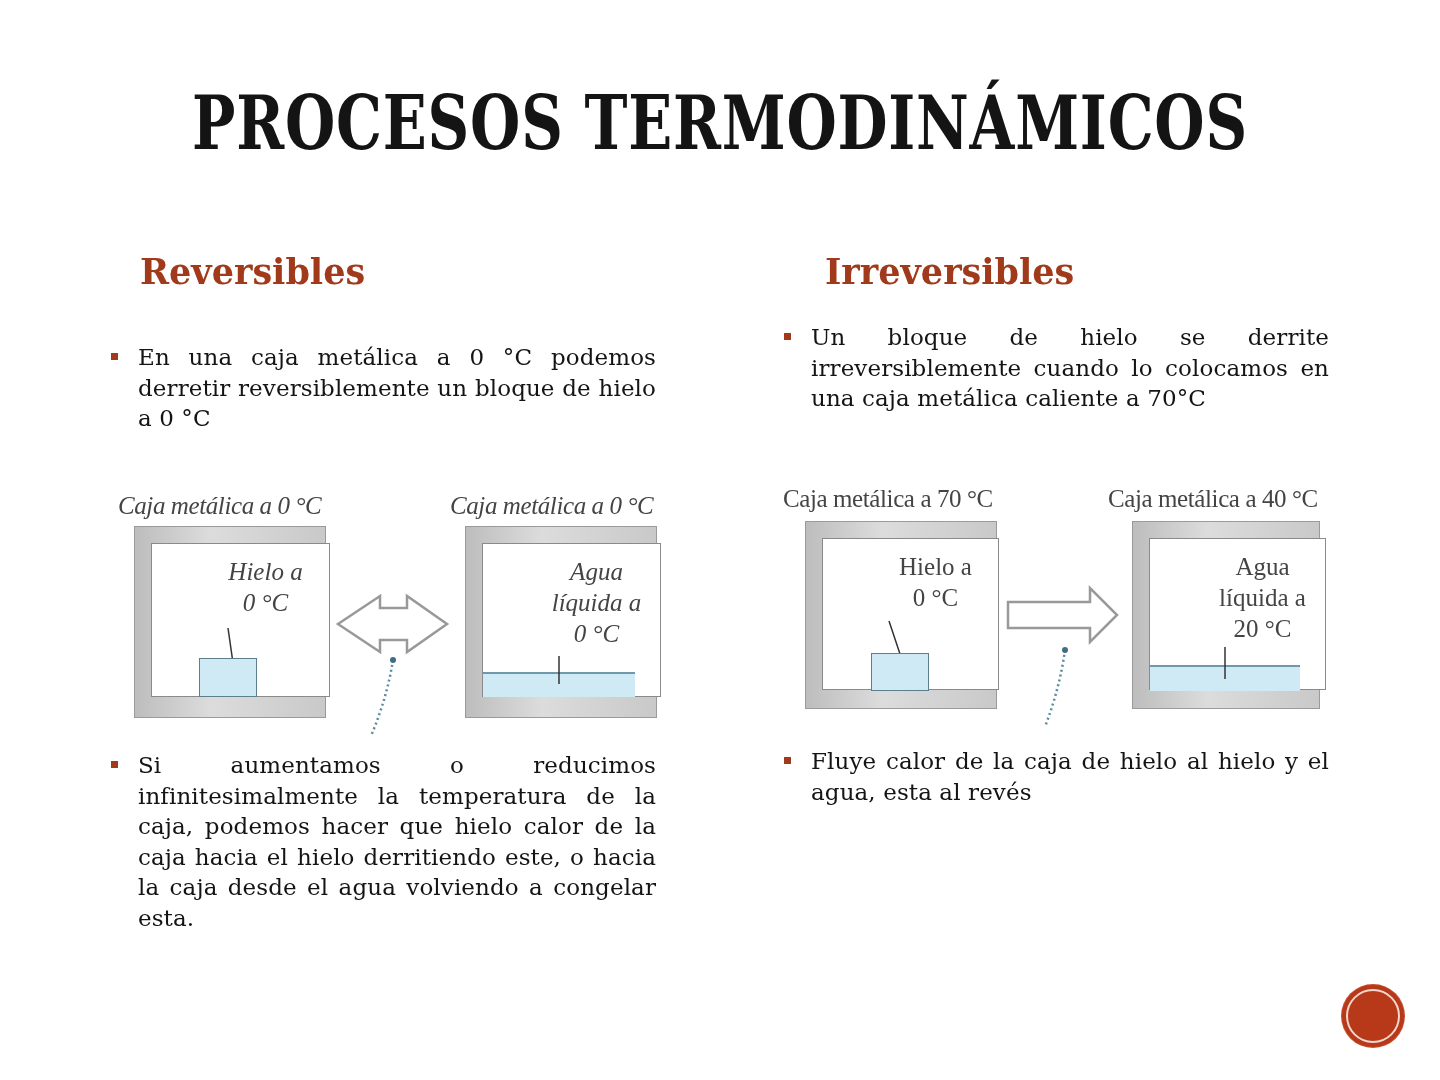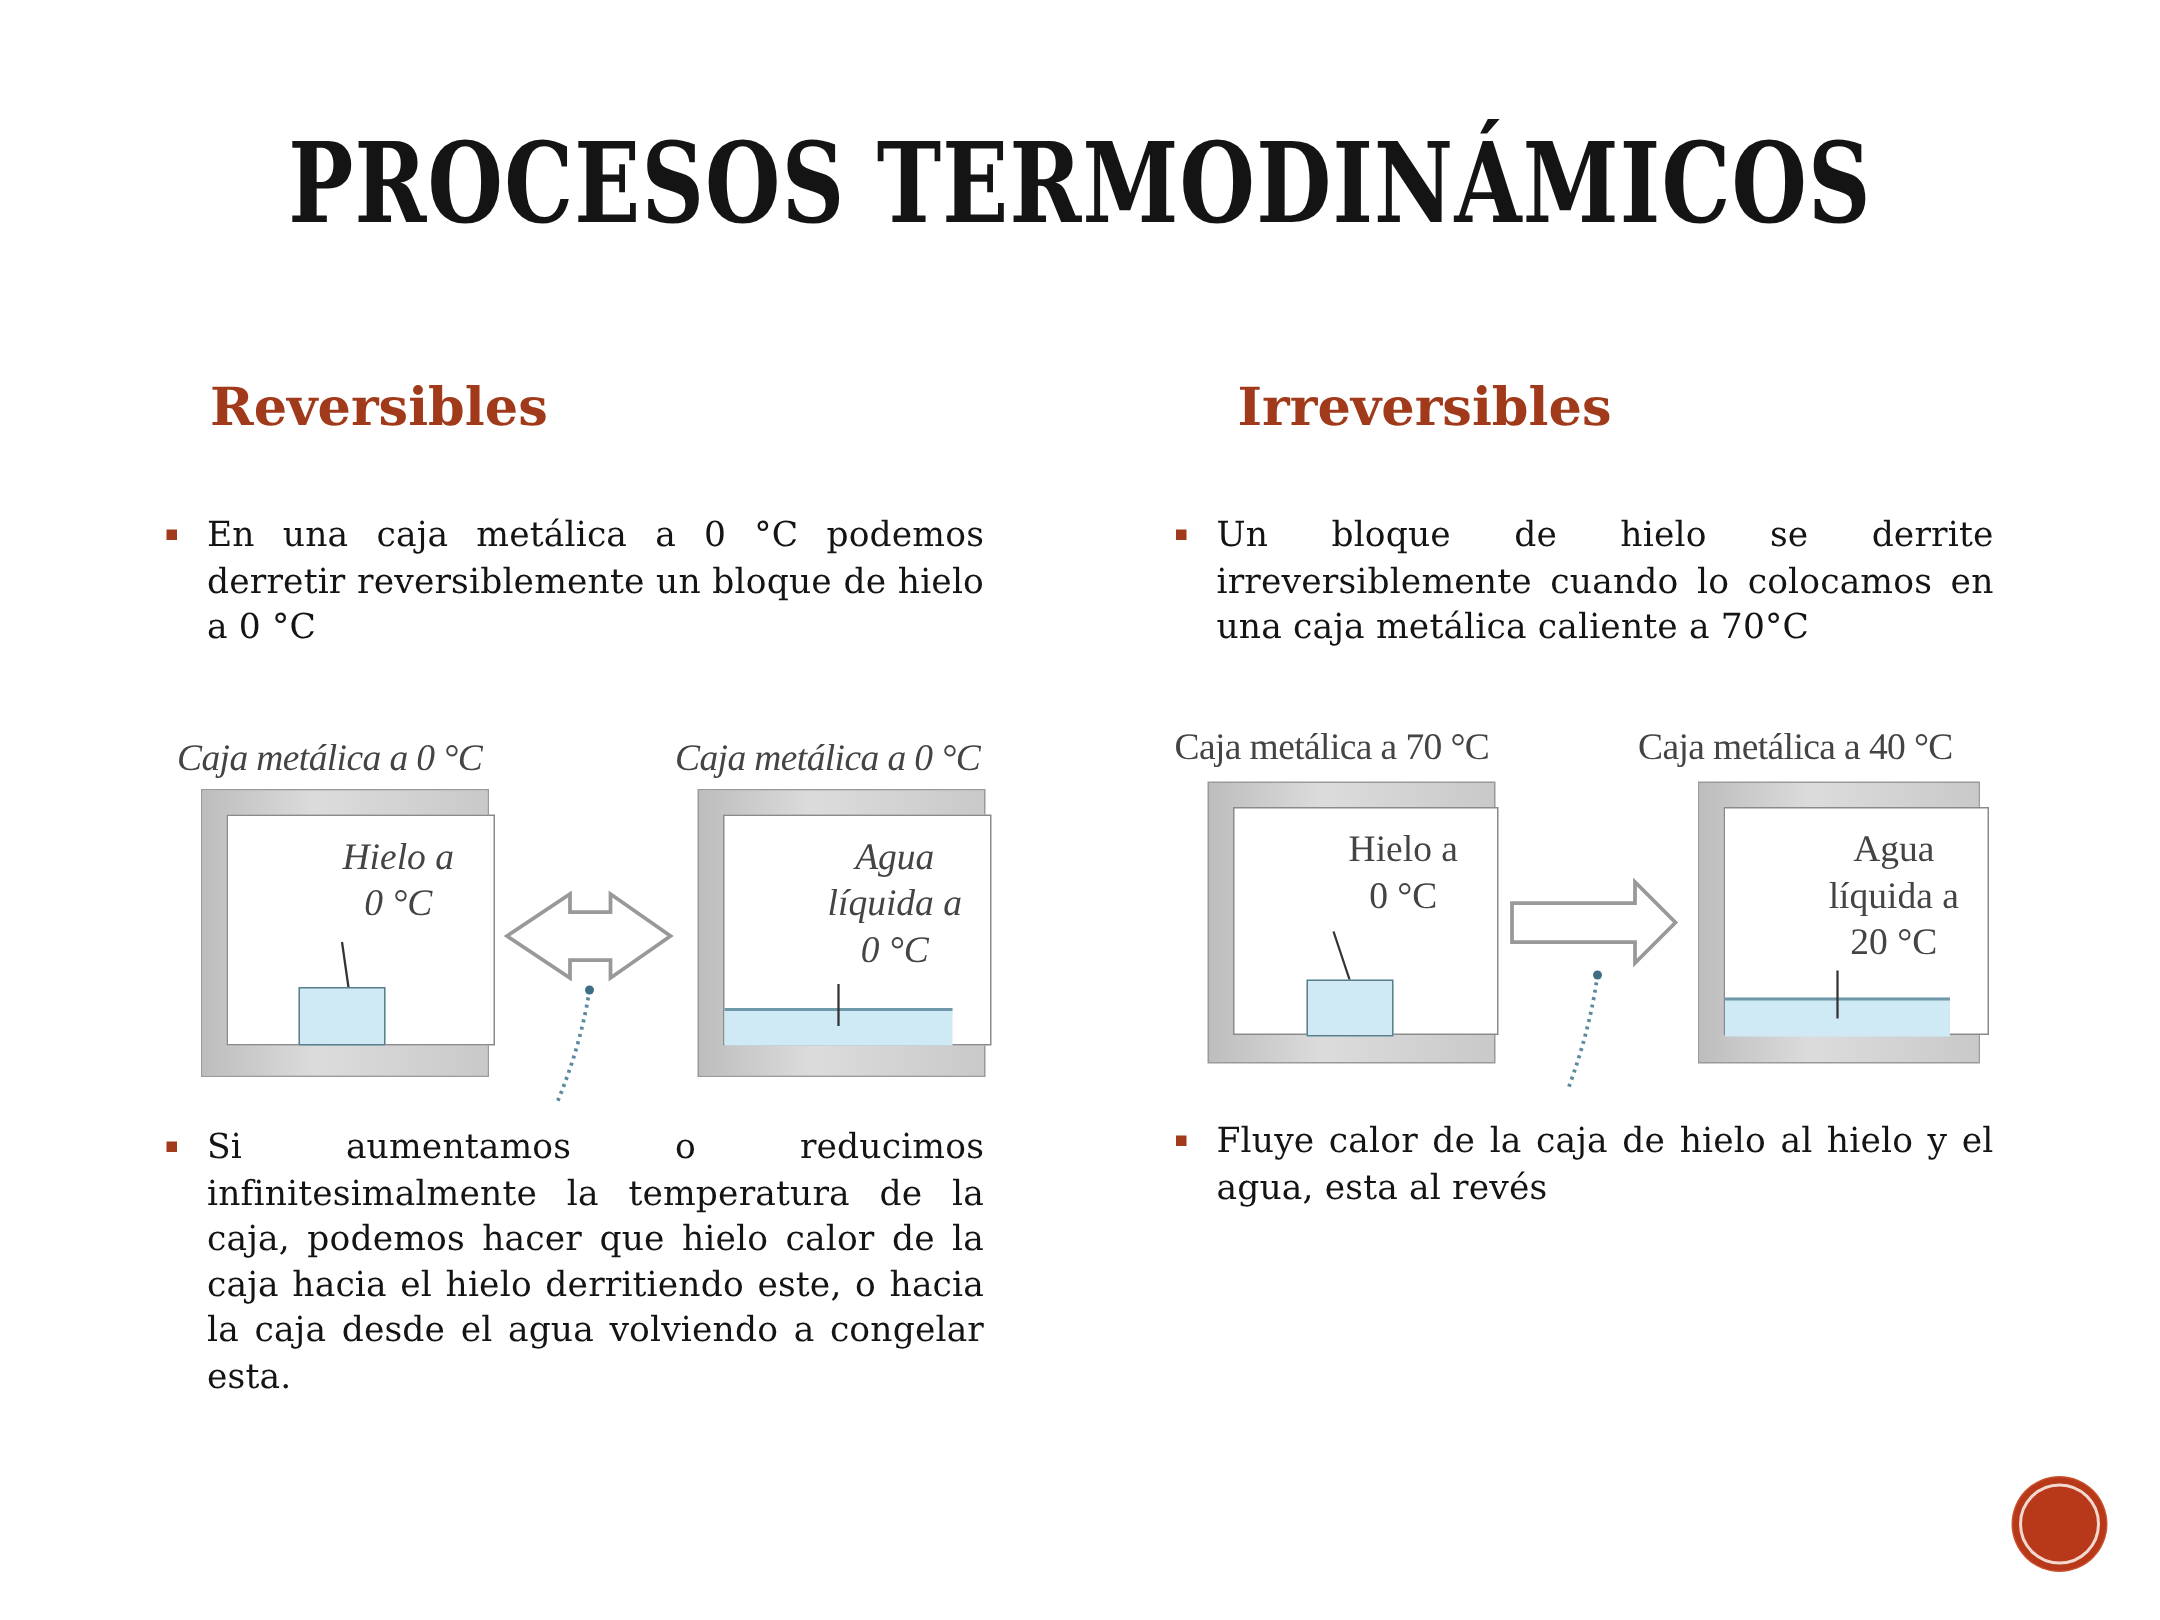--- a/index.html
+++ b/index.html
@@ -98,21 +98,21 @@
   </div>
 </div>
 
 <div class="bullet" style="left:138px; top:750px; width:518px;">
   <span class="marker"></span>
   <span>Si aumentamos o reducimos infinitesimalmente la temperatura de la caja, podemos hacer que hielo calor de la caja hacia el hielo derritiendo este, o hacia la caja desde el agua volviendo a congelar esta.</span>
 </div>
 
 <div class="col-head" style="left:825px; width:444px;">Irreversibles</div>
 
-<div class="bullet" style="left:811px; top:342px; width:518px;">
+<div class="bullet" style="left:811px; top:322px; width:518px;">
   <span class="marker"></span>
   <span>Un bloque de hielo se derrite irreversiblemente cuando lo colocamos en una caja metálica caliente a 70°C</span>
 </div>
 
 <div class="diagram" style="left:780px; top:482px; width:570px; height:250px;">
   <div class="box-label" style="left:3px; top:3px;">Caja metálica a 70 °C</div>
   <div class="metal-box" style="left:25px; top:39px; width:190px; height:186px;">
     <div class="metal-inner" style="left:16px; top:16px; width:150px; height:150px;">
       <div class="inner-text" style="top:12px;">Hielo a</div>
       <div class="inner-text" style="top:43px;">0 °C</div>
@@ -120,21 +120,21 @@
           <line x1="66" y1="82" x2="80" y2="124" stroke="#333" stroke-width="1.5"></line>
         </svg>
       <div class="ice" style="left:48px; top:114px; width:56px; height:36px;"></div>
     </div>
   </div>
   <svg style="position:absolute; left:225px; top:100px;" width="115" height="150">
     <polygon points="3,20 85,20 85,6 112,33 85,60 85,46 3,46" fill="#fff" stroke="#999" stroke-width="2.5"></polygon>
     <path d="M60,68 Q55,105 40,145" fill="none" stroke="#5b8aa0" stroke-width="2.5" stroke-dasharray="2,3"></path>
     <circle cx="60" cy="68" r="3" fill="#3f6f85"></circle>
   </svg>
-  <div class="box-label" style="left:312px; top:3px;text-align:right;">Caja metálica a 40 °C</div>
+  <div class="box-label" style="left:328px; top:3px;text-align:right;">Caja metálica a 40 °C</div>
   <div class="metal-box" style="left:352px; top:39px; width:186px; height:186px;">
     <div class="metal-inner" style="left:16px; top:16px; width:150px; height:150px;">
       <div class="inner-text" style="top:12px;">Agua</div>
       <div class="inner-text" style="top:43px;">líquida a</div>
       <div class="inner-text" style="top:74px;">20 °C</div>
       <div class="water" style="left:0; top:126px; width:150px; height:24px;"></div>
       <svg style="position:absolute;left:0;top:0;" width="150" height="150">
           <line x1="75" y1="108" x2="75" y2="140" stroke="#333" stroke-width="1.5"></line>
         </svg>
     </div>

